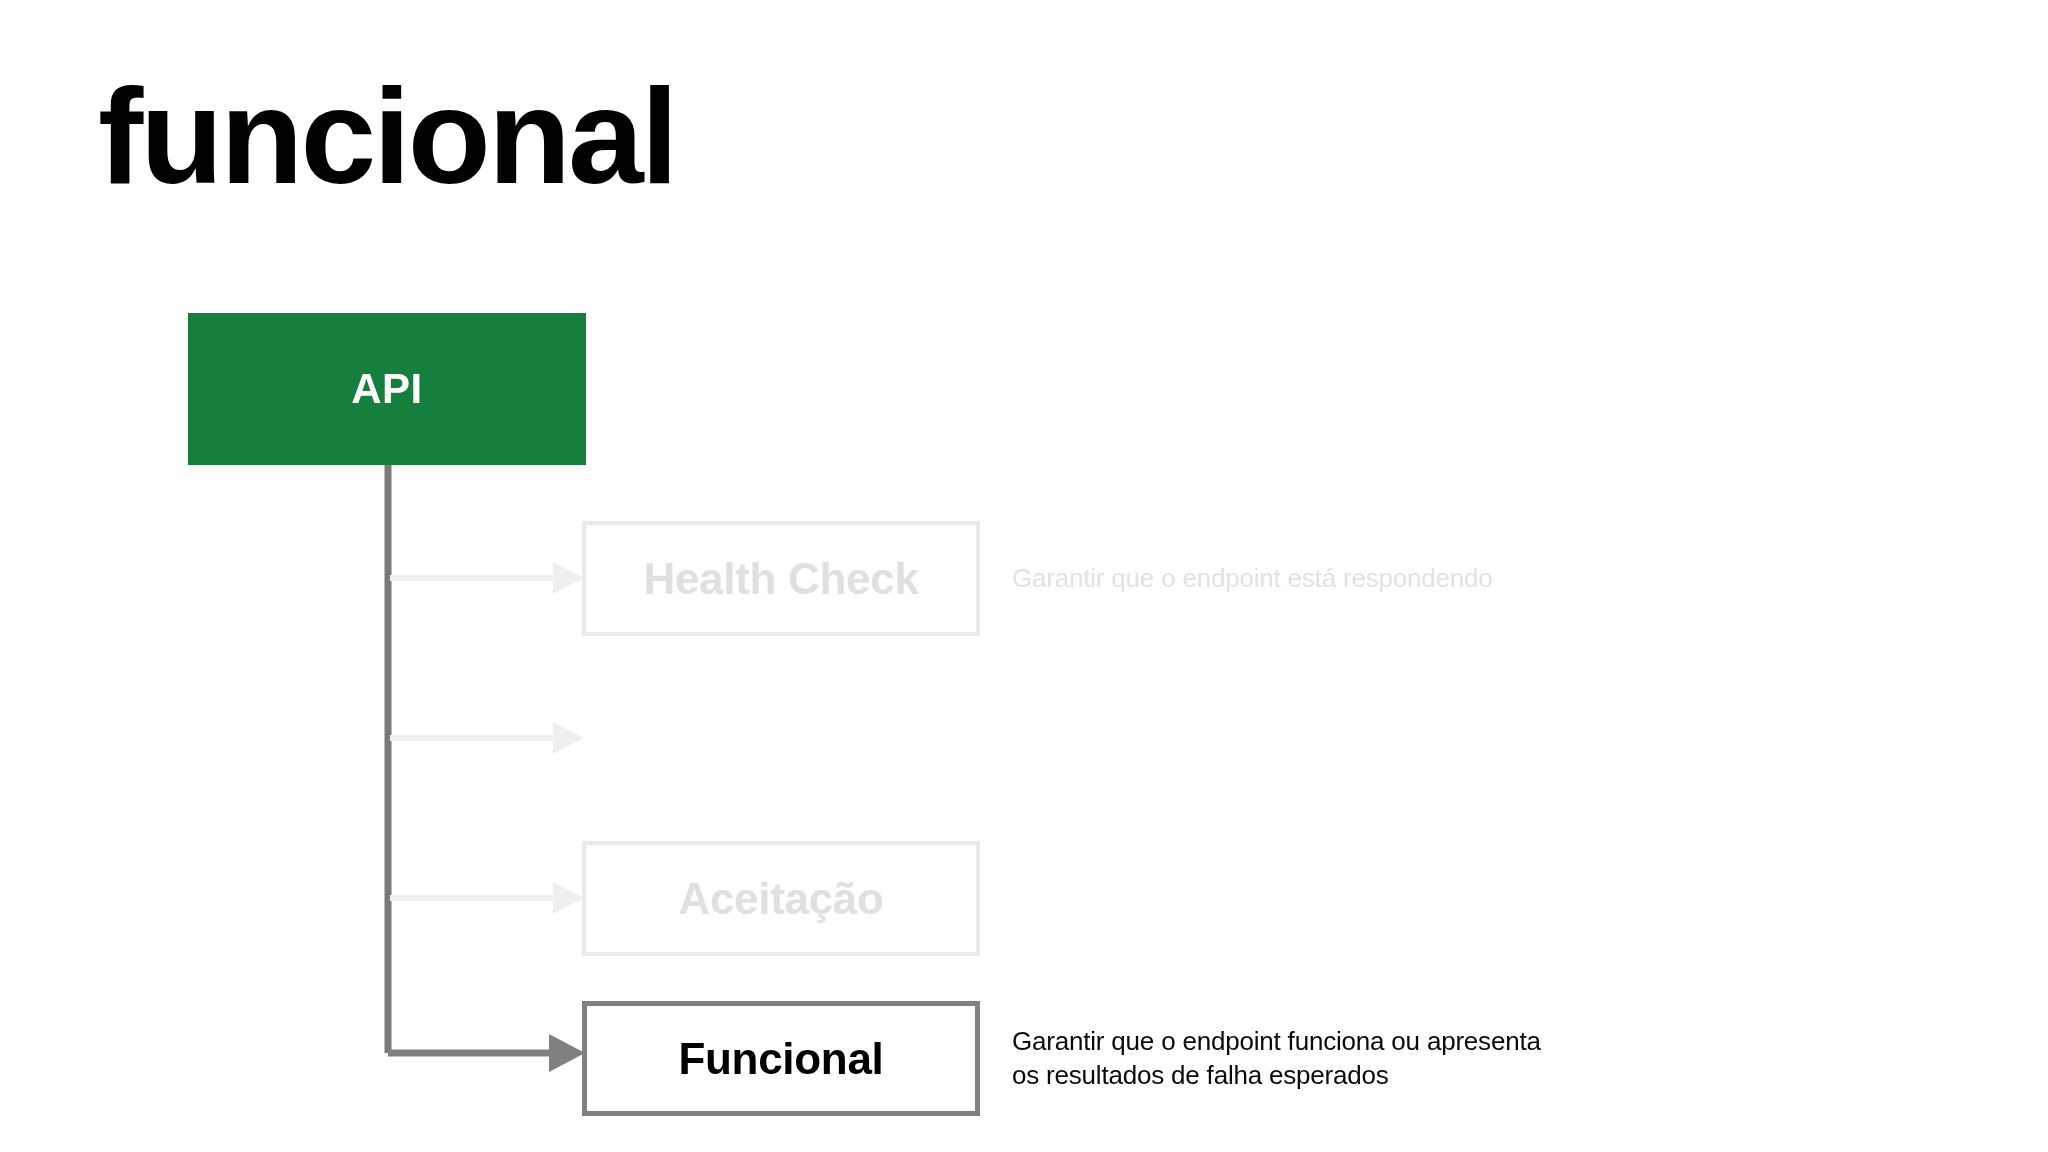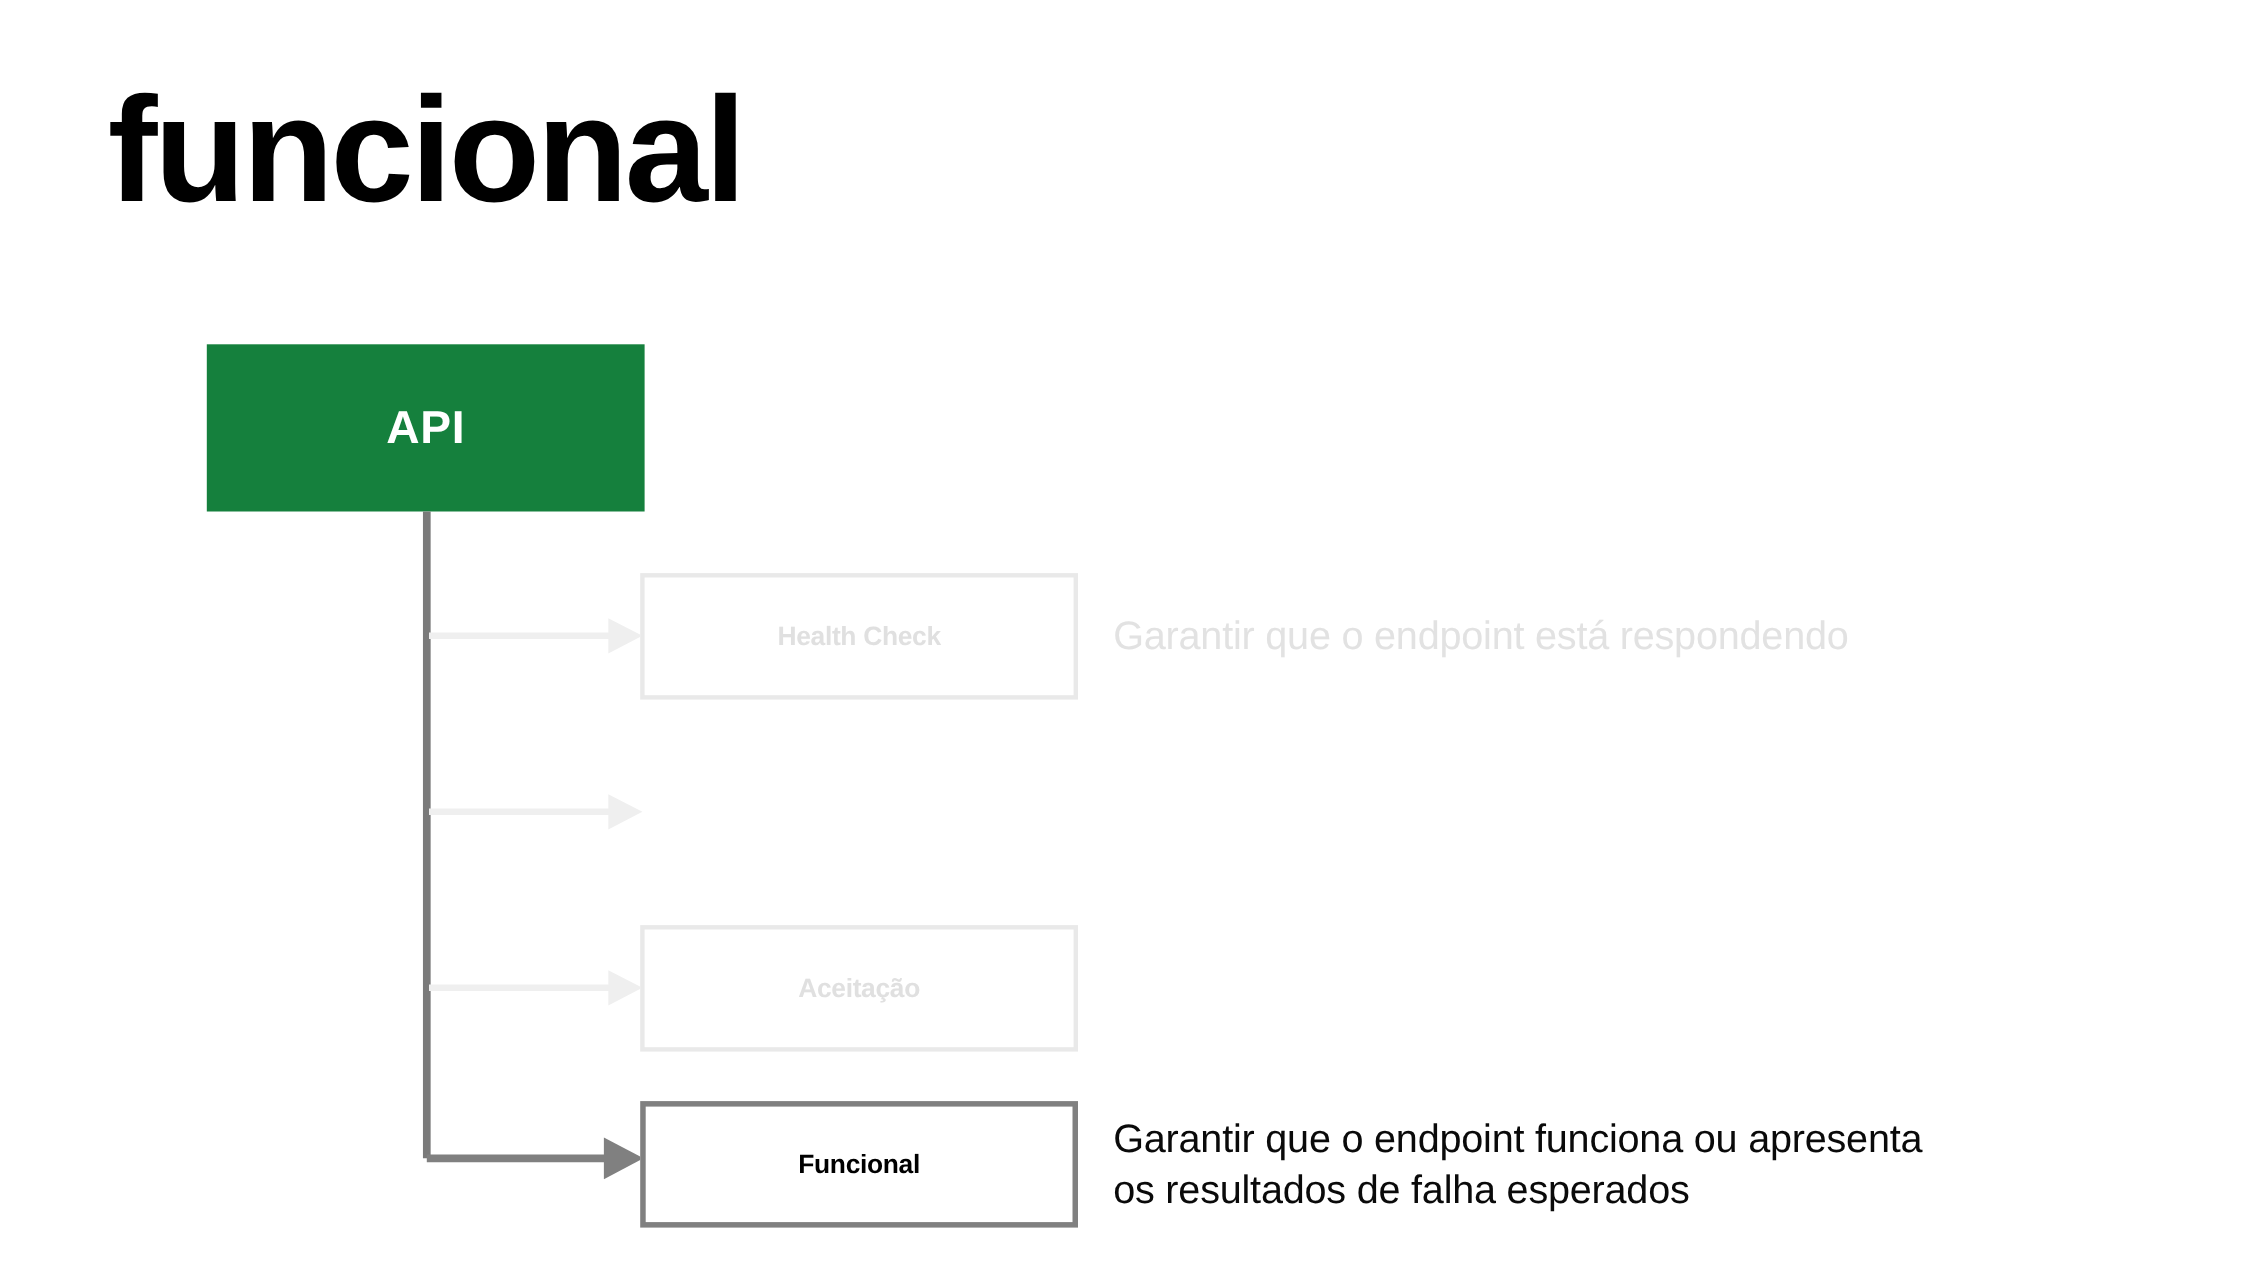--- a/index.html
+++ b/index.html
@@ -88,31 +88,31 @@
     justify-content: center;
     flex: none;
   }
   .node-box.muted {
     border: 4px solid #e9e9e9;
   }
   .node-box.active {
     border: 5px solid #808080;
   }
   .node-label {
-    font-size: 24px;
+    font-size: 44px;
     font-weight: 700;
     letter-spacing: -0.3px;
     white-space: nowrap;
   }
   .node-box.muted .node-label { color: #e0e0e0; }
   .node-box.active .node-label { color: #000000; }
 
   .node-desc {
     margin-left: 32px;
-    font-size: 36px;
+    font-size: 26px;
     line-height: 1.28;
     font-weight: 400;
     letter-spacing: -0.2px;
     max-width: 760px;
     white-space: pre-line;
   }
   .node-desc.muted { color: #e2e2e2; }
   .node-desc.active { color: #0a0a0a; }
 </style>
 </head>

